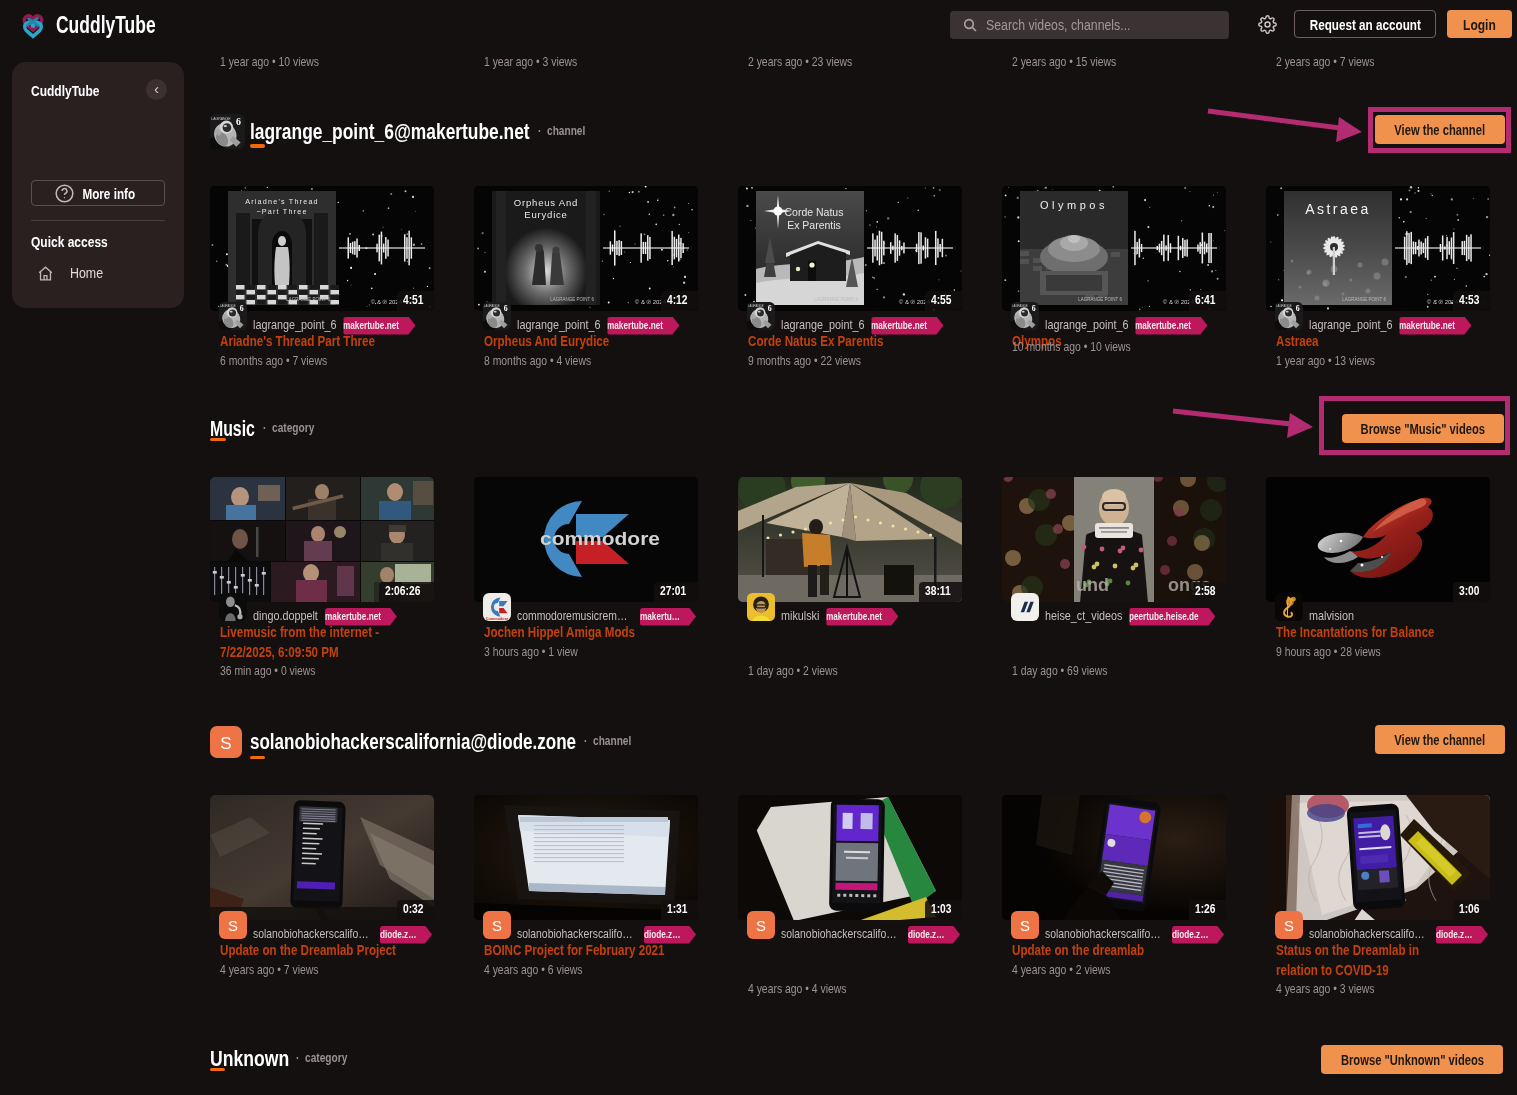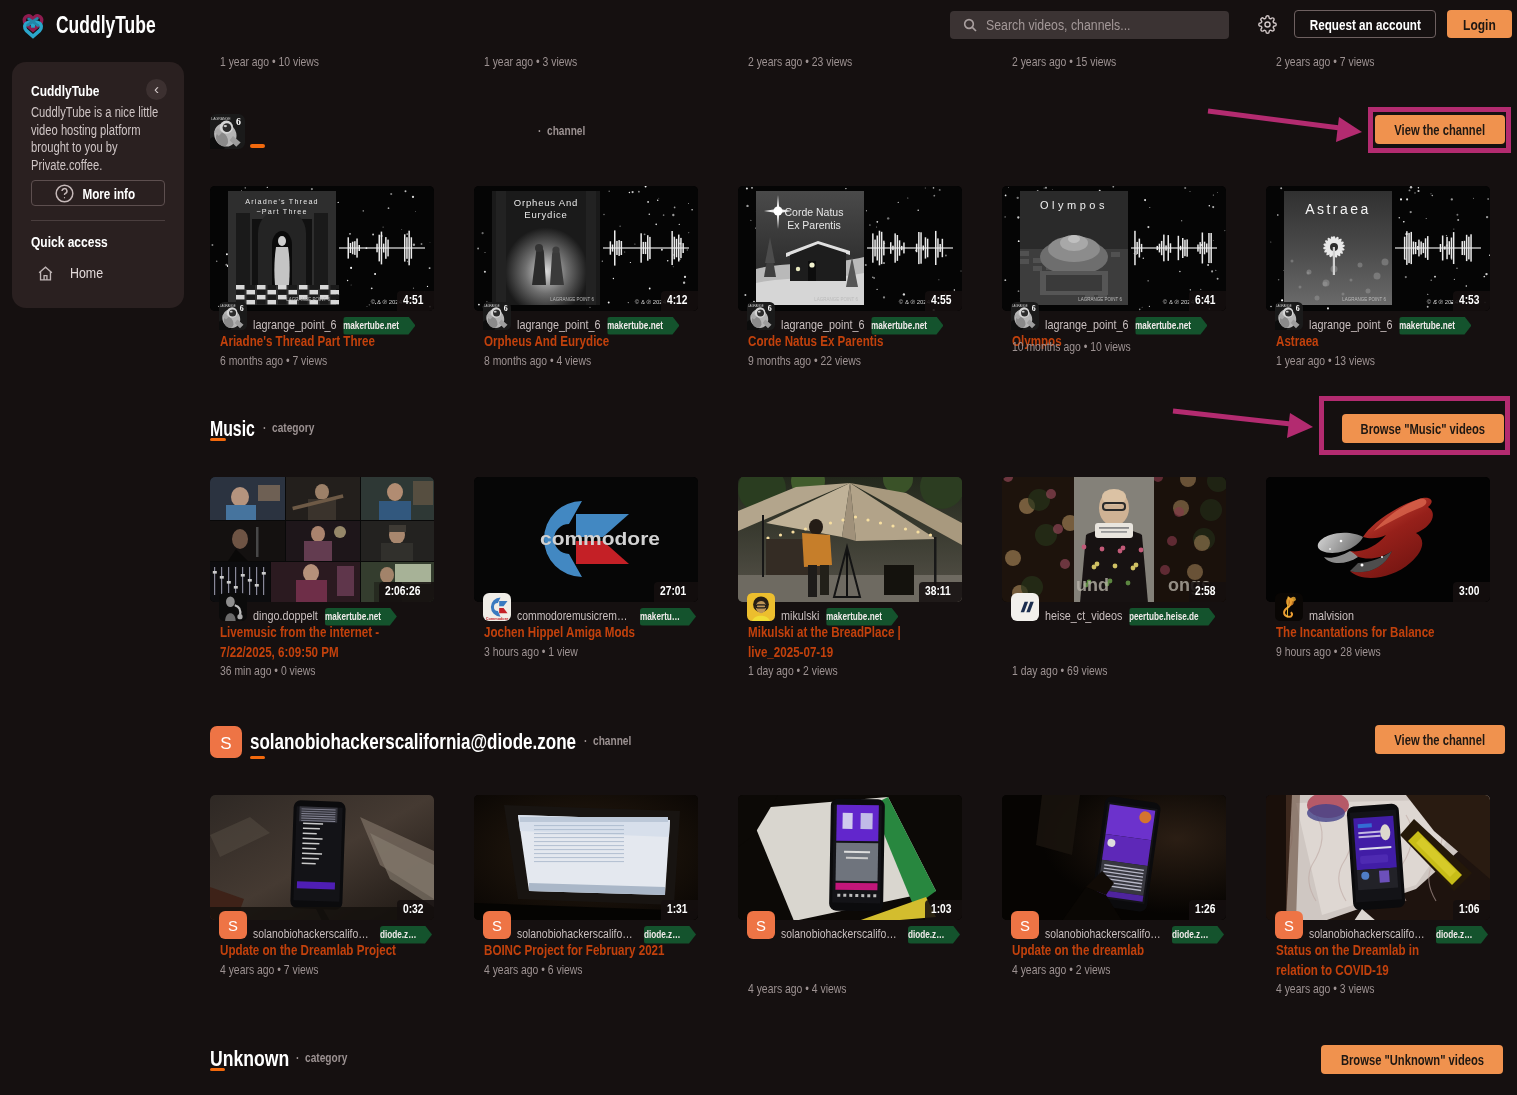--- a/index.html
+++ b/index.html
@@ -21,21 +21,21 @@
 .sec-title { position:absolute; left:40px; font-size:22px; font-weight:bold; color:#fff; }
 .sec-sub { position:absolute; font-size:13px; font-weight:bold; color:#9b9191; }
 .sec-bar { position:absolute; width:15px; height:3.5px; border-radius:2px; background:#f2690d; }
 .card { position:absolute; width:224px; height:235px; }
 .thumb { position:absolute; left:0; top:0; width:224px; height:125px; border-radius:5px; overflow:hidden; background:#000; }
 .tsvg { display:block; }
 .dur { position:absolute; right:0; bottom:0; background:rgba(20,15,15,0.88); font-size:12.5px; font-weight:bold; color:#fff; padding:2px 6px 4px; border-top-left-radius:4px; line-height:14px; }
 .avatar { position:absolute; left:9px; top:116px; width:28px; height:28px; }
 .avatar svg { display:block; }
 .namebox { position:absolute; left:43px; top:130px; height:18px; overflow:hidden; color:#c9bfbf; font-size:13.5px; line-height:18px; }
-.badge { position:absolute; top:130.5px; height:18px; background:#14532d; color:#f0eaea; font-size:10.5px; font-weight:bold; line-height:17.5px; text-align:center; clip-path: polygon(0 0, calc(100% - 7px) 0, 100% 50%, calc(100% - 7px) 100%, 0 100%); border-radius:3px; padding-right:6px; }
+.badge { position:absolute; top:130.5px; height:18px; background:#be185d; color:#f0eaea; font-size:10.5px; font-weight:bold; line-height:17.5px; text-align:center; clip-path: polygon(0 0, calc(100% - 7px) 0, 100% 50%, calc(100% - 7px) 100%, 0 100%); border-radius:3px; padding-right:6px; }
 .title { position:absolute; left:10px; top:146px; width:220px; font-size:14.5px; line-height:19.5px; font-weight:bold; color:#c2410c; }
 .title .ttl { display:block; transform-origin:0 50%; }
 .meta { position:absolute; left:10px; color:#9d9292; font-size:13px; line-height:13px; white-space:nowrap; }
 .ann-rect { position:absolute; border:5px solid #b32b70; z-index:30; }
 .ann { position:absolute; z-index:30; }
 </style></head>
 <body>
 <div id="page">
 <div class="meta" style="position:absolute;left:220px;top:55px"><span class="tx" style="transform:scaleX(0.8)">1 year ago • 10 views</span></div>
     <div class="meta" style="position:absolute;left:484px;top:55px"><span class="tx" style="transform:scaleX(0.8)">1 year ago • 3 views</span></div>
@@ -51,20 +51,21 @@
           <ellipse cx="11" cy="23" rx="5" ry="7" fill="#8a8a8a" transform="rotate(-30 11 23)"></ellipse>
           <circle cx="15" cy="12" r="6" fill="#d6d6d6"></circle>
           <circle cx="15.5" cy="12.5" r="4" fill="#2b2b2b"></circle>
           <ellipse cx="14" cy="11" rx="1.6" ry="1" fill="#e8e8e8" opacity="0.85"></ellipse>
           <path d="M21 20 L28 26 L24 30 L18 24 Z" fill="#9e9e9e"></path>
           <path d="M7 13 L11 17 L8 20 L4 16 Z" fill="#a8a8a8"></path>
           <text x="26" y="10" font-size="9" fill="#fff" text-anchor="middle" font-family="Liberation Serif" font-weight="bold">6</text>
           <text x="10" y="5.5" font-size="3.2" fill="#ccc" text-anchor="middle" font-family="Liberation Sans">LAGRANGE</text>
         </svg>
       </div>
+<div class="sec-title" style="top:5px"><span class="tx" style="transform:scaleX(0.79)">lagrange_point_6@makertube.net</span></div>
 <div class="sec-sub" style="left:328px;top:9px"><span class="tx" style="transform:scaleX(0.78)">·&nbsp; channel</span></div>
 <div class="sec-bar" style="left:40px;top:30px"></div>
 <a class="obtn" style="left:1165px;top:1px;width:130px;">
         <span class="txc">View the channel</span>
       </a>
 </div>
 <div class="card" style="left:210px;top:186px">
 <div class="thumb">
         <svg class="tsvg" width="224" height="125" viewBox="0 0 224 125">
           <rect width="224" height="125" fill="#050505"></rect>
@@ -1059,24 +1060,20 @@
         <svg width="28" height="28" viewBox="0 0 32 32">
           <rect width="32" height="32" rx="6" fill="#ecbe2e"></rect>
           <circle cx="16" cy="13" r="9" fill="#261e15"></circle>
           <ellipse cx="16" cy="16" rx="6" ry="7" fill="#bd9457"></ellipse>
           <rect x="10.5" y="13.5" width="11" height="3.4" rx="1.6" fill="none" stroke="#191919" stroke-width="1.4"></rect>
           <path d="M6 32 C8 24 24 24 26 32 Z" fill="#f0dc35"></path>
         </svg>
       </div>
 <div class="namebox" style="width:40px"><span class="tx" style="transform:scaleX(0.8)">mikulski</span></div>
 <div class="badge" style="left:88.401425px;width:72px"><span class="tx" style="transform:scaleX(0.78)">makertube.net</span></div>
-<div class="title">
-        <span class="tx ttl">Mikulski at the BreadPlace |</span>
-        <span class="tx ttl">live_2025-07-19</span>
-      </div>
 <div class="meta" style="top:187.0px"><span class="tx" style="transform:scaleX(0.8)">1 day ago • 2 views</span></div>
 </div>
     <div class="card" style="left:1002px;top:477px">
 <div class="thumb">
         <svg class="tsvg" width="224" height="125" viewBox="0 0 224 125">
           <rect width="224" height="125" fill="#120d07"></rect>
           <rect width="72" height="125" fill="#1d130c"></rect>
           <circle cx="6" cy="0" r="5" fill="#8e4656" opacity="0.7"></circle>
           <circle cx="25" cy="29" r="8" fill="#9c7e52" opacity="0.7"></circle>
           <circle cx="44" cy="58" r="11" fill="#26331a" opacity="0.7"></circle>
@@ -1468,26 +1465,20 @@
       </a>
 <a class="obtn" style="left:1447px;top:10px;width:65px;height:28px;font-size:15px">
         <span class="txc">Login</span>
       </a>
 </div>
 <div id="sidebar">
 <div style="position:absolute;left:19px;top:20px;font-size:15px;font-weight:bold;color:#fff">
         <span class="tx" style="transform:scaleX(0.8)">CuddlyTube</span>
       </div>
 <div id="backbtn">‹</div>
-<div style="position:absolute;left:19px;top:42px;font-size:14px;line-height:17.6px;color:#cfc5c5">
-<span class="tx">CuddlyTube is a nice little</span>
-        <span class="tx">video hosting platform</span>
-        <span class="tx">brought to you by</span>
-        <span class="tx">Private.coffee.</span>
-</div>
 <div id="moreinfo">
         <svg width="21" height="21" viewBox="0 0 24 24" fill="none" stroke="#c5b8b8" stroke-width="1.7">
 <circle cx="12" cy="12" r="9.5"></circle>
 <path d="M9.2 9.2 a2.8 2.8 0 1 1 3.9 2.6 c-.8.35-1.1.9-1.1 1.8"></path>
 <circle cx="12" cy="16.8" r="0.7" fill="#c5b8b8" stroke="none"></circle>
 </svg>
         <span class="txc" style="transform:scaleX(0.78)">More info</span>
       </div>
 <div id="sbline"></div>
 <div style="position:absolute;left:19px;top:171px;font-size:15px;font-weight:bold;color:#fff">

